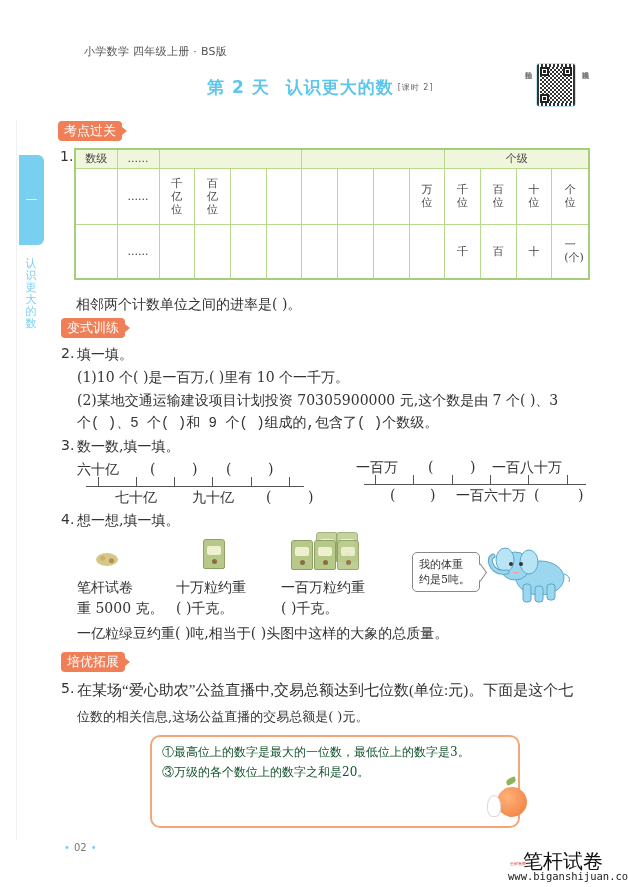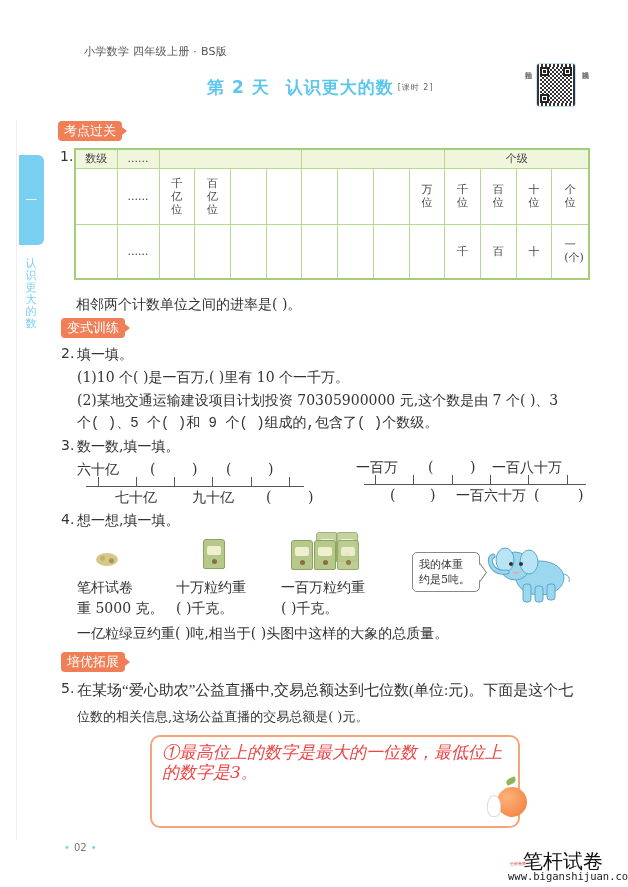--- a/index.html
+++ b/index.html
@@ -61,21 +61,21 @@
            background: radial-gradient(circle at 30% 40%, #c9b36a 2px, transparent 3px), radial-gradient(circle at 70% 60%, #a89350 2px, transparent 3px), #d6c688; }
   .bag { width: 22px; height: 30px; background: #b7c98a; border: 1px solid #8ea063; border-radius: 3px 3px 2px 2px; }
   .bag::before { content: ""; position: absolute; left: 3px; top: 6px; width: 14px; height: 9px; background: #eef0cf; border-radius: 2px; }
   .bag::after { content: ""; position: absolute; left: 8px; top: 19px; width: 5px; height: 5px; background: #8a6e3d; border-radius: 50%; }
 
   .speech { left: 412px; top: 552px; width: 68px; height: 40px; border: 1px solid #888; border-radius: 5px; background: #fff; font-size: 11px; line-height: 15px; padding: 4px 6px; color: #333; }
   .speech::after { content: ""; position: absolute; right: -7px; top: 14px; width: 10px; height: 10px; background: #fff; border-right: 1px solid #888; border-top: 1px solid #888; transform: rotate(45deg) skew(10deg,10deg); }
 
   
   .clue-box { left: 150px; top: 735px; width: 370px; height: 93px; border: 2px solid #f5a57a; border-radius: 10px; padding: 5px 10px; background: #fff; }
-  .clue-box .clue { font-size: 17px; line-height: 20px; color: #ef4444; font-style: italic; }
+  .clue-box .clue { font-size: 12px; line-height: 20px; color: #14532d; }
   .orange { left: 497px; top: 787px; width: 30px; height: 30px; border-radius: 50%; background: radial-gradient(circle at 35% 35%, #ffb27a, #f07a3a); }
   .leaf { left: 506px; top: 778px; width: 10px; height: 6px; background: #8fb55a; border-radius: 50% 0; transform: rotate(-25deg); }
   .bunny { left: 487px; top: 795px; width: 14px; height: 22px; background: #fff; border: 1px solid #e5d8d0; border-radius: 50% 50% 40% 40%; }
 
   .page-num { left: 60px; top: 842px; font-size: 10px; color: #777; font-family: "DejaVu Sans", "Liberation Sans", sans-serif; }
   .page-num .dot { color: #79cff0; margin: 0 4px; }
   .wm-title { left: 523px; top: 848px; font-size: 20px; color: #111; font-family: "DejaVu Sans", "Liberation Sans", sans-serif; letter-spacing: 0; }
   .wm-badge { left: 510px; top: 861px; font-size: 4px; color: #d33; }
   .wm-url { left: 508px; top: 870px; font-size: 10.5px; color: #222; font-family: "DejaVu Sans Mono", "Liberation Mono", monospace; }
 </style>
@@ -242,20 +242,21 @@
 <div class="abs line" style="left:77px;top:625px;">一亿粒绿豆约重(        )吨,相当于(        )头图中这样的大象的总质量。</div>
 
 <div class="abs badge" style="left:61px;top:652px;">培优拓展</div>
 
 <div class="abs qnum" style="left:61px;top:680px;">5.</div>
 <div class="abs line" style="left:77px;top:681px;font-size:15px;font-family:Liberation Serif, serif;">在某场“爱心助农”公益直播中,交易总额达到七位数(单位:元)。下面是这个七</div>
 <div class="abs line" style="left:77px;top:708px;font-size:13px;">位数的相关信息,这场公益直播的交易总额是(              )元。</div>
 
 <div class="abs clue-box">
   <div class="clue">①最高位上的数字是最大的一位数，最低位上的数字是3。</div>
+  <div class="clue">③万级的各个数位上的数字之和是20。</div>
 </div>
 <div class="abs orange"></div>
 <div class="abs leaf"></div>
 <div class="abs bunny"></div>
 
 <div class="abs page-num">
   <span class="dot">•</span><span>02</span><span class="dot">•</span>
 </div>
 <div class="abs wm-title">笔杆试卷</div>
 <div class="abs wm-badge">全部免费</div>

